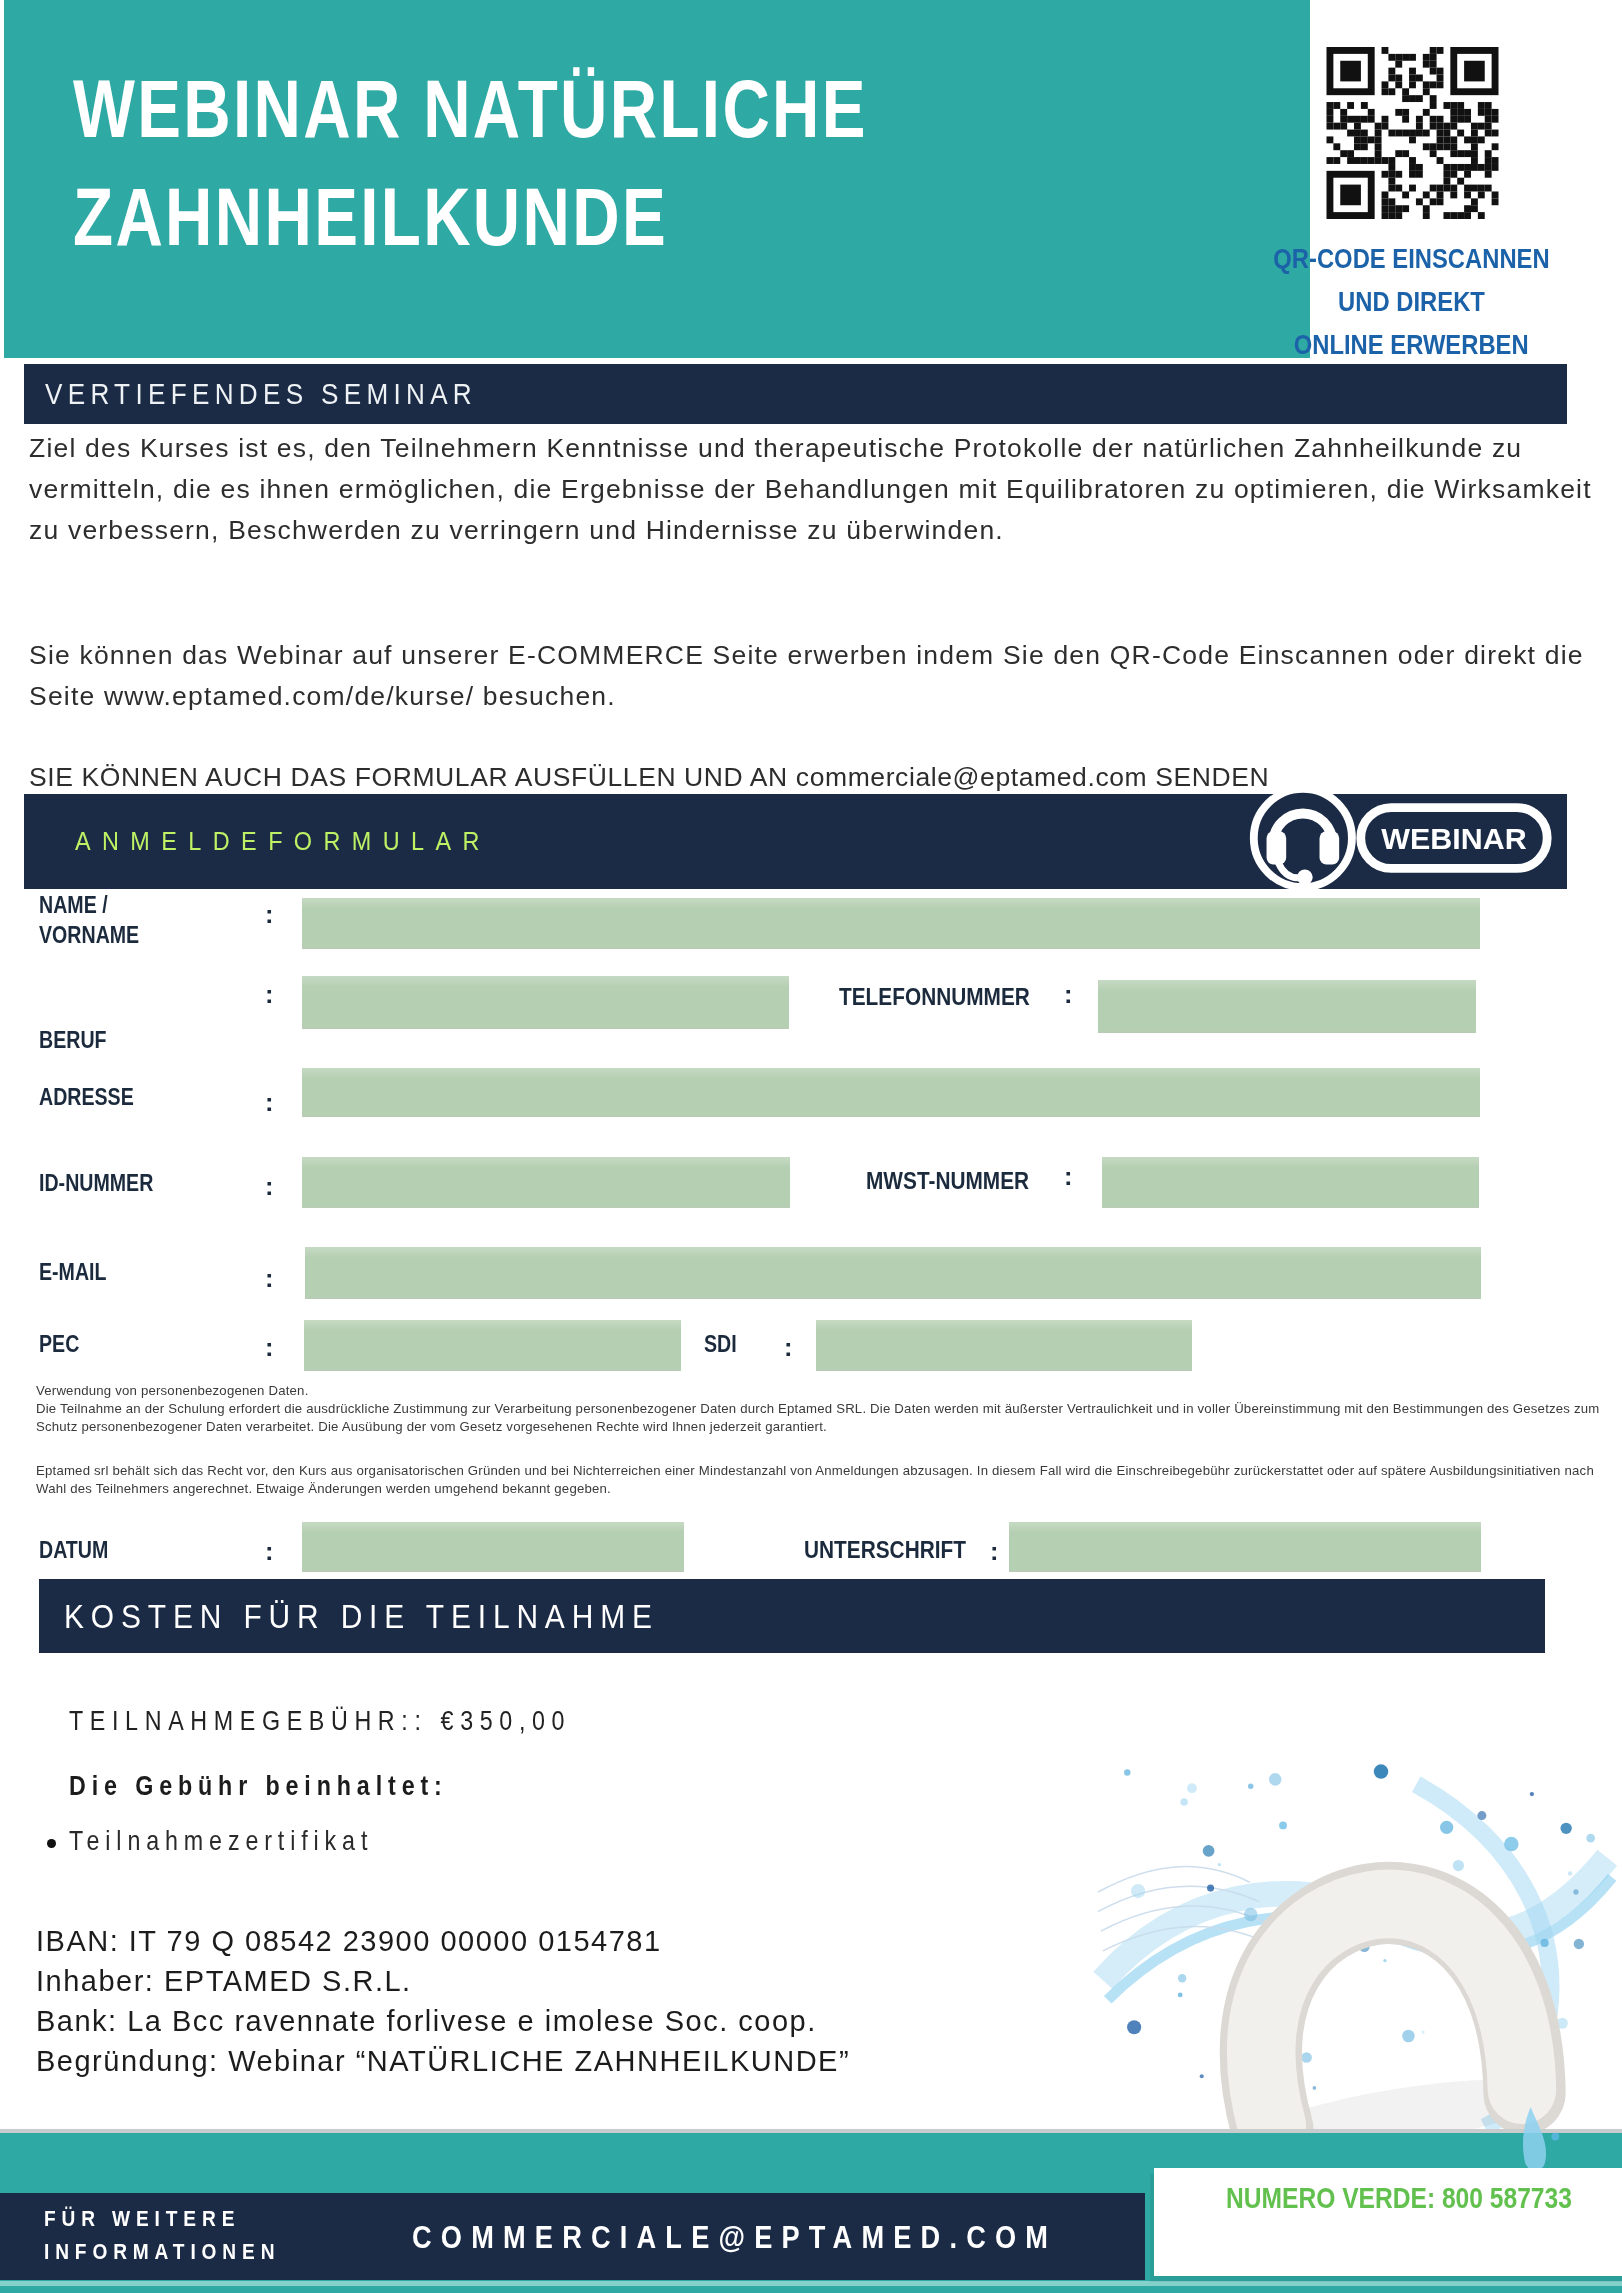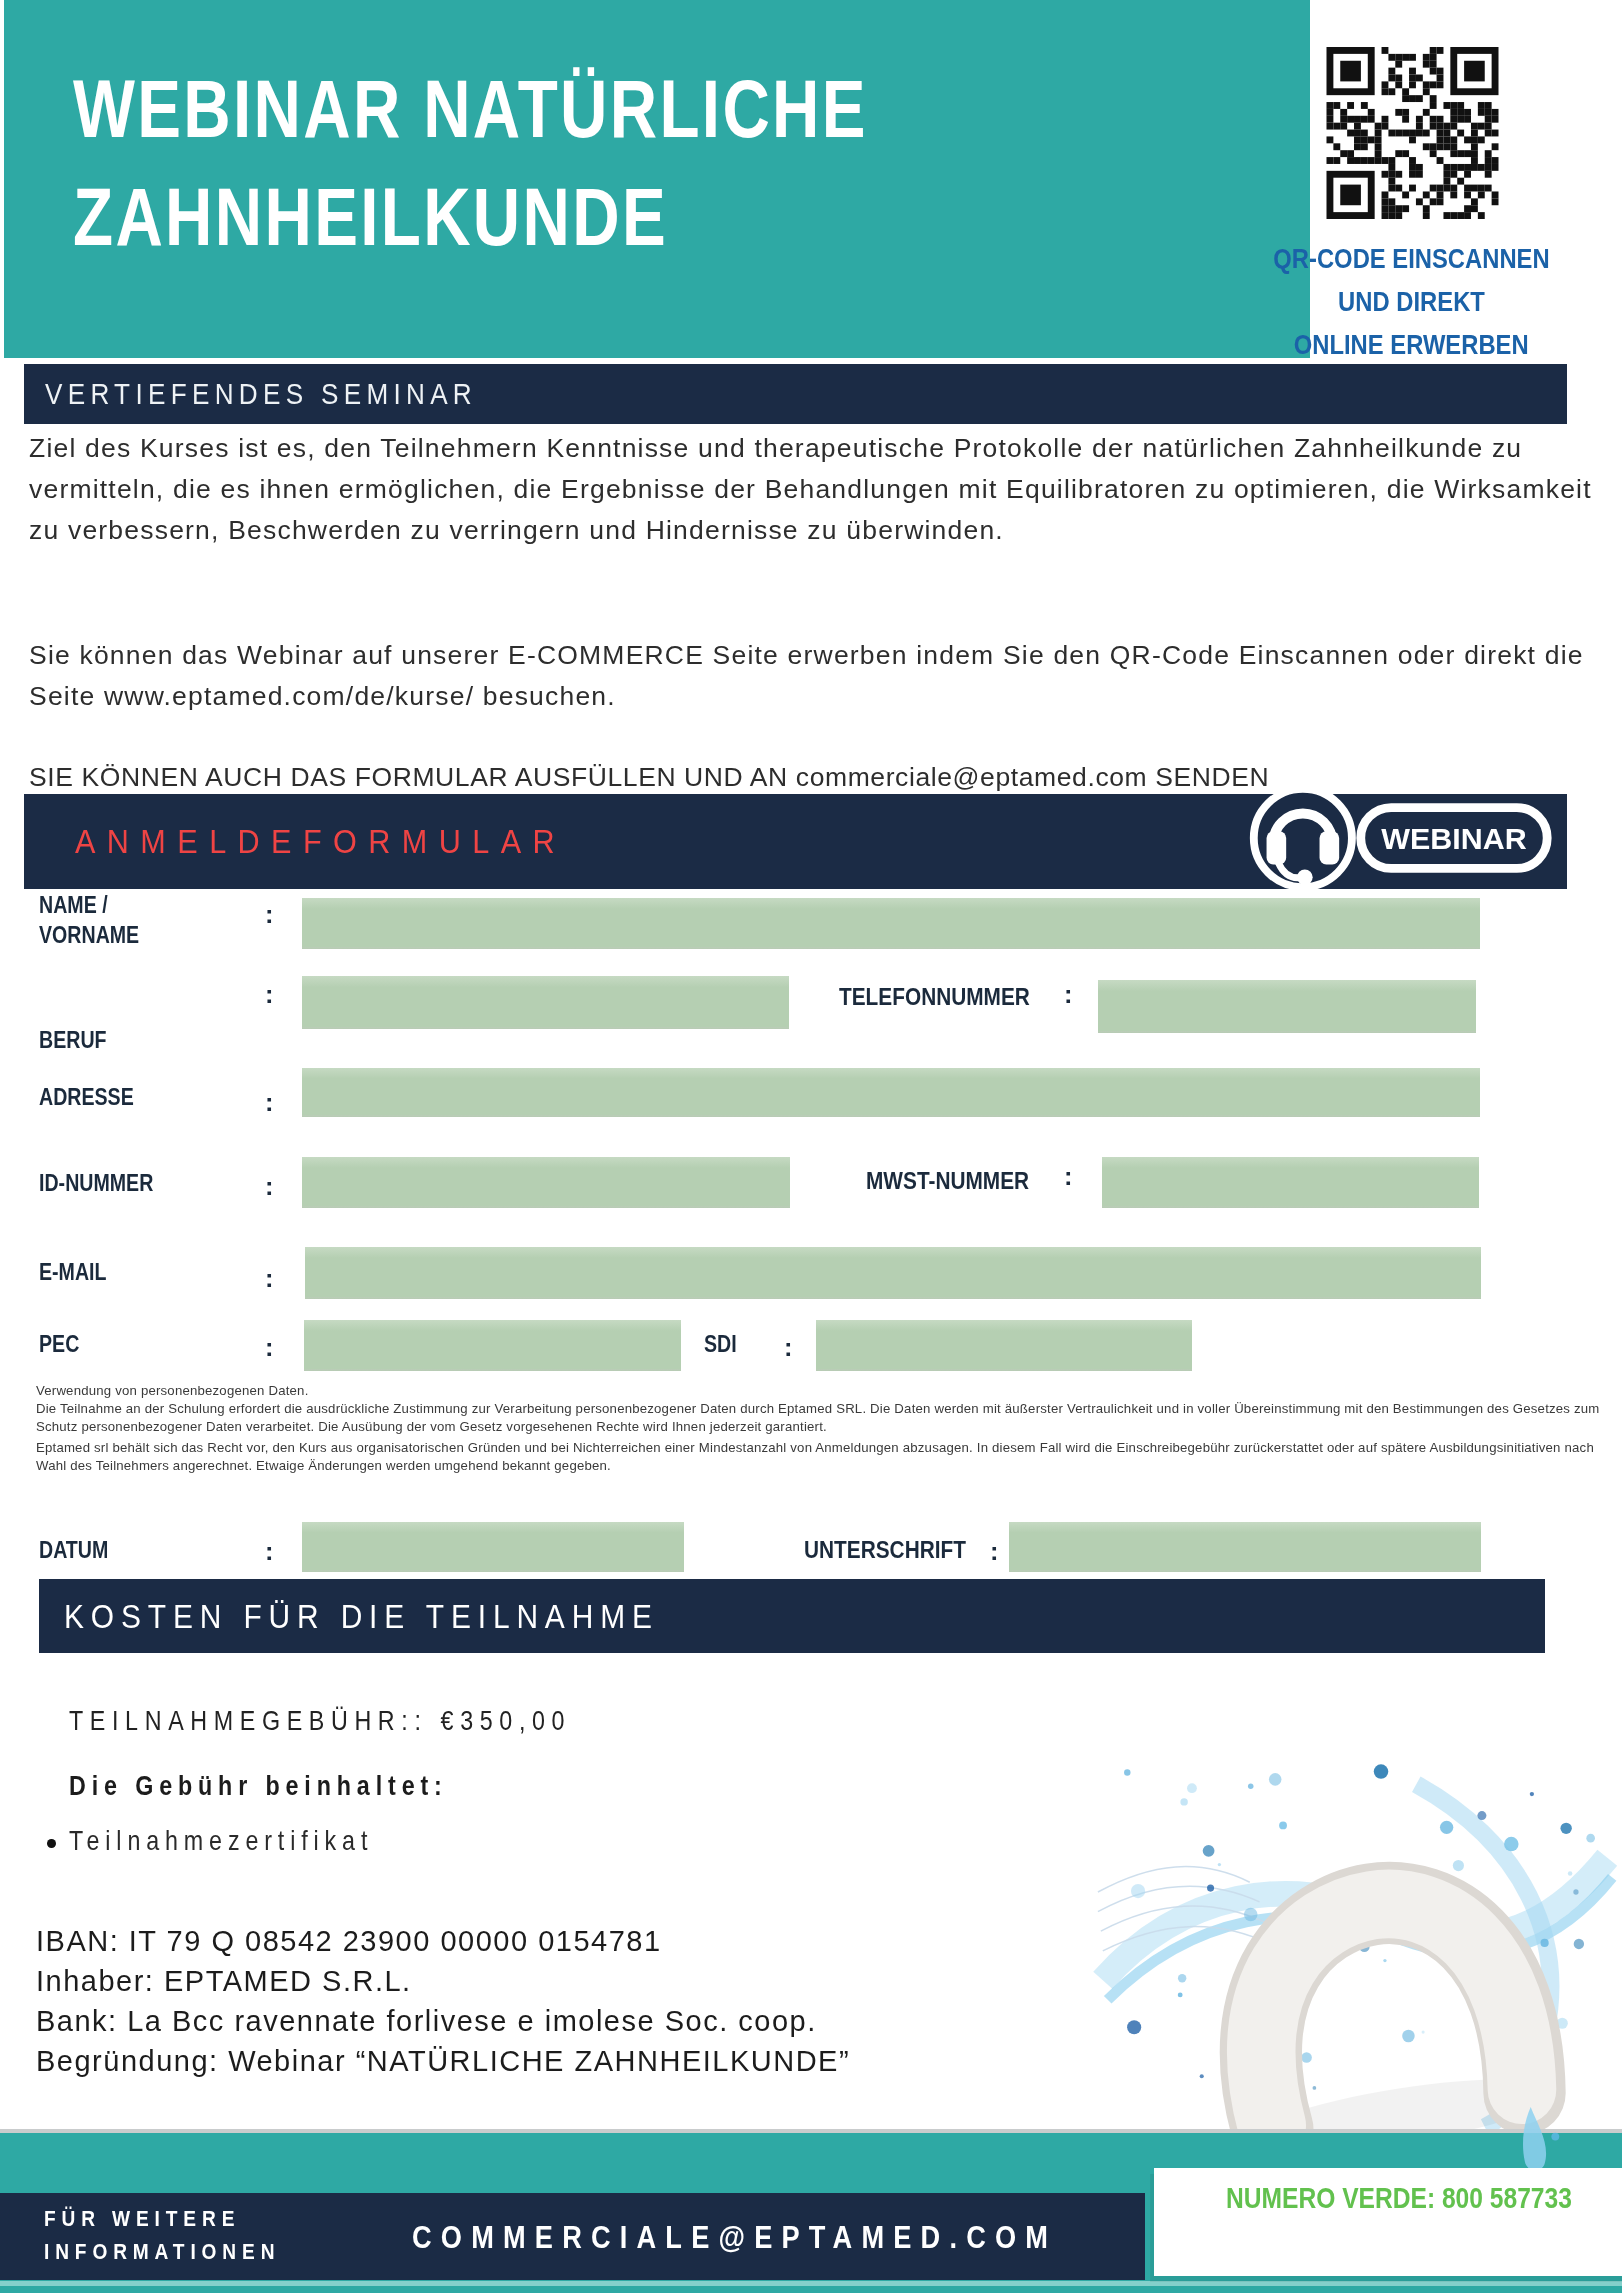--- a/index.html
+++ b/index.html
@@ -19,42 +19,42 @@
   .qr-box svg{position:absolute;left:10.8px;top:10.8px;}
   .qr-caption{left:1227px;top:237px;width:361px;text-align:center;
               color:#1b62a8;font-weight:bold;font-size:28px;line-height:43px;}
 
   
   .navy{background:#1b2b45;}
   .bar-seminar{left:23.5px;top:364px;width:1543px;height:60px;}
   .bar-seminar .t{left:21.6px;top:0;line-height:60px;color:#eef2f5;font-size:29px;
                   letter-spacing:5.9px;font-weight:400;white-space:nowrap;}
   .bar-form{left:23.5px;top:794px;width:1543px;height:95px;}
-  .bar-form .t{left:51px;top:0;line-height:95px;color:#ef4444;font-size:34px;
+  .bar-form .t{left:51px;top:0;line-height:95px;color:#bef264;font-size:26px;
                letter-spacing:12.7px;font-weight:400;white-space:nowrap;}
   .bar-kosten{left:39px;top:1579px;width:1506px;height:74px;}
   .bar-kosten .t{left:24.5px;top:0;line-height:74px;color:#ffffff;font-size:34px;
                  letter-spacing:7.8px;font-weight:400;white-space:nowrap;}
 
   
   .bodytext{color:#2d2d2d;font-size:26.5px;line-height:41px;letter-spacing:1.2px;}
   .para1{left:29px;top:428px;width:1578px;}
   .para2{left:29px;top:635px;width:1588px;}
   .formnote{left:29px;top:717px;width:1588px;letter-spacing:0.6px;margin-top:40px;}
 
   
   .flabel{color:#1b2a3c;font-weight:bold;font-size:24.5px;line-height:30px;white-space:nowrap;}
   .colon{color:#1b2a3c;font-weight:bold;font-size:25.5px;}
   .ibox{background:linear-gradient(#c6dac3,#b5cfb2 22%);
         border-bottom:2px solid rgba(0,0,0,0.06);}
 
   
   .privacy{left:36px;top:1382px;width:1566px;color:#3a3a3a;font-size:13.2px;
            line-height:18px;letter-spacing:0.2px;}
-  .privacy .p2{margin-top:3px;}
+  .privacy .p2{margin-top:26px;}
 
   
   .fee{left:69px;top:1705px;color:#222222;font-size:27.4px;letter-spacing:7.8px;white-space:nowrap;}
   .includes{left:69px;top:1770px;color:#1c1c1c;font-size:27.4px;font-weight:bold;
             letter-spacing:6.9px;white-space:nowrap;}
   .bullet-item{left:69px;top:1825px;color:#2a2a2a;font-size:27.4px;letter-spacing:6.9px;white-space:nowrap;}
   .bullet-dot{left:47px;top:1839px;width:8.8px;height:8.8px;border-radius:50%;background:#111111;}
   .payment{left:36px;top:1921px;color:#1c1c1c;font-size:29px;line-height:40px;
            letter-spacing:1.5px;white-space:nowrap;}
 

